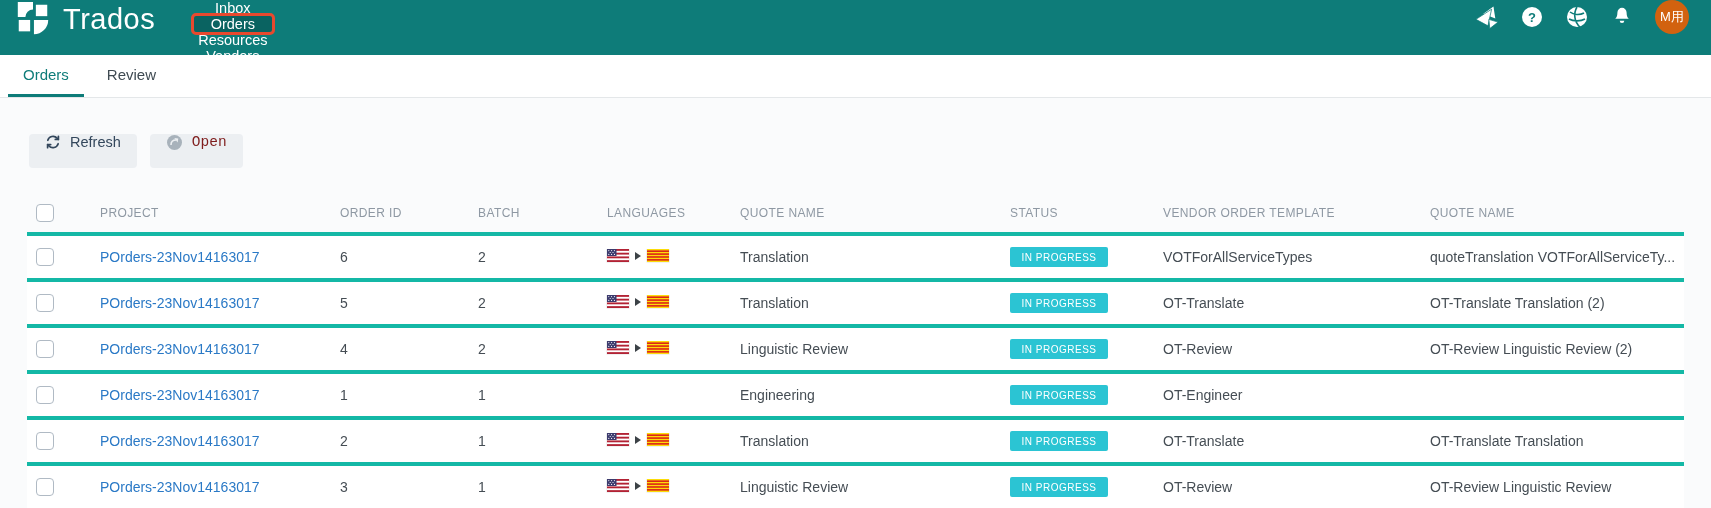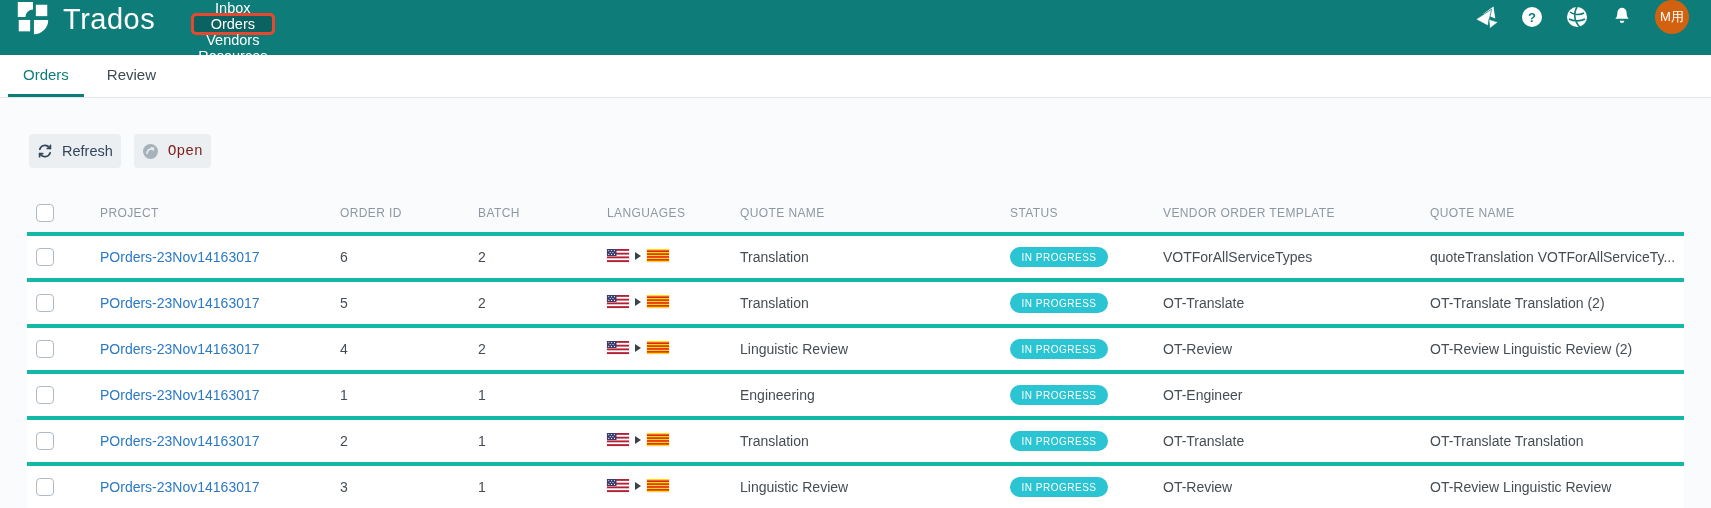--- a/index.html
+++ b/index.html
@@ -24,21 +24,21 @@
 
   
   .tabbar { height:43px; background:#fff; border-bottom:1px solid #e4e7e9;
     display:flex; align-items:stretch; padding-left:8px; }
   .tab { display:flex; align-items:center; padding:0 15px; font-size:15px; color:#3f4a52;
     cursor:pointer; border-bottom:3px solid transparent; margin-right:8px; }
   .tab.active { color:#0e7c79; border-bottom-color:#0e7c79; }
 
   
   .toolbar { margin:36px 0 0 29px; display:flex; gap:13px; }
-  .btn { display:inline-flex; align-items:center; gap:9px; height:34px; padding:0 8px;
+  .btn { display:inline-flex; align-items:flex-start; gap:9px; height:34px; padding:0 16px;
     border:none; border-radius:4px; background:#eceff2; color:#33475c; font-size:14.5px;
     font-family:"Liberation Sans", sans-serif; cursor:pointer; }
   .btn.disabled { color:#7f1d1d; cursor:default;font-family:Liberation Mono, monospace; }
 
   
   .table { margin:26px 0 0 27px; width:1657px; }
   .grid-row { display:grid;
     grid-template-columns:64px 240px 138px 129px 133px 270px 153px 267px 1fr;
     align-items:center; }
   .thead { height:38px; }
@@ -47,41 +47,41 @@
   .c-check { padding-left:9px; display:flex; }
   .checkbox { width:18px; height:18px; border:1.5px solid #b0bac4; border-radius:4px;
     background:#fff; display:inline-block; cursor:pointer; }
   .trow { height:46px; background:#fff; border-top:4px solid #14b8a6; font-size:14px; color:#454d54; }
   .link { color:#2a79c6; text-decoration:none; cursor:pointer; }
   .langpair { display:inline-flex; align-items:center; gap:6px; }
   .flag { width:22px; height:13px; display:block; box-shadow:0 0 0 0.5px rgba(0,0,0,.12); }
   .flag-arrow { width:0; height:0; border-top:4.5px solid transparent; border-bottom:4.5px solid transparent;
     border-left:6px solid #3c4247; display:inline-block; }
   .badge { display:inline-flex; align-items:center; justify-content:center; min-width:98px; height:20px;
-    border-radius:10px; background:#2bc4d3; color:#fff; font-size:10px; font-weight:500;
+    border-radius:2px; background:#2bc4d3; color:#fff; font-size:10px; font-weight:500;
     letter-spacing:0.5px; padding:0 10px; }
 </style>
 </head>
 <body>
 
 <header class="navbar">
   <div class="brand">
     <svg class="logo-mark" viewBox="0 0 40 40">
       <path d="M4,2 H20 V10 A8,8 0 0 0 12,18 H4 Z" fill="#fff"></path>
       <rect x="23" y="5" width="12" height="12" fill="#fff"></rect>
       <rect x="5" y="21" width="12" height="12" fill="#fff"></rect>
       <path d="M21,21 h15 a15,15 0 0 1 -15,15 z" fill="#fff"></path>
     </svg>
     <span class="brand-text">Trados</span>
   </div>
   <nav class="nav-items">
     <a class="nav-item">Inbox</a>
     <a class="nav-item selected highlighted">Orders</a>
+    <a class="nav-item">Resources</a>
     <a class="nav-item">Vendors</a>
-    <a class="nav-item">Resources</a>
   </nav>
   <div class="nav-right">
     <span class="nav-icon">
       <svg width="25" height="25" viewBox="0 0 26 26">
         <polygon points="20,1 22,14 9,9" fill="#fff"></polygon>
         <polygon points="1,15 18,4 14,22" fill="#fff" stroke="#0e7c79" stroke-width="0.8"></polygon>
         <polygon points="15,15 25,18 16,25" fill="#fff" stroke="#0e7c79" stroke-width="0.8"></polygon>
       </svg>
     </span>
     <span class="nav-icon">

